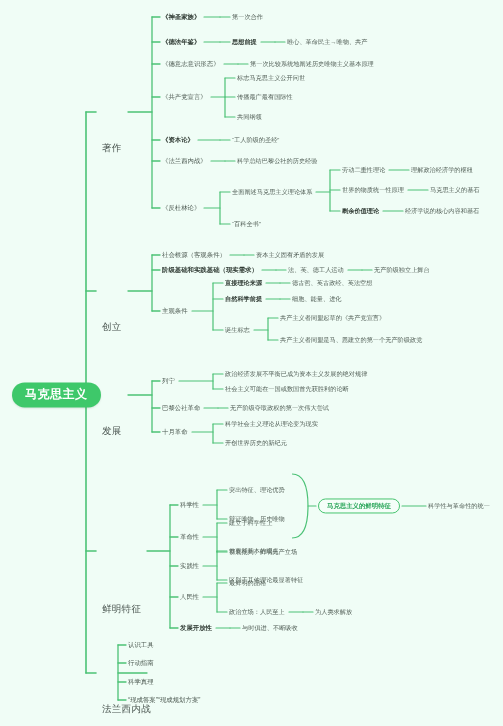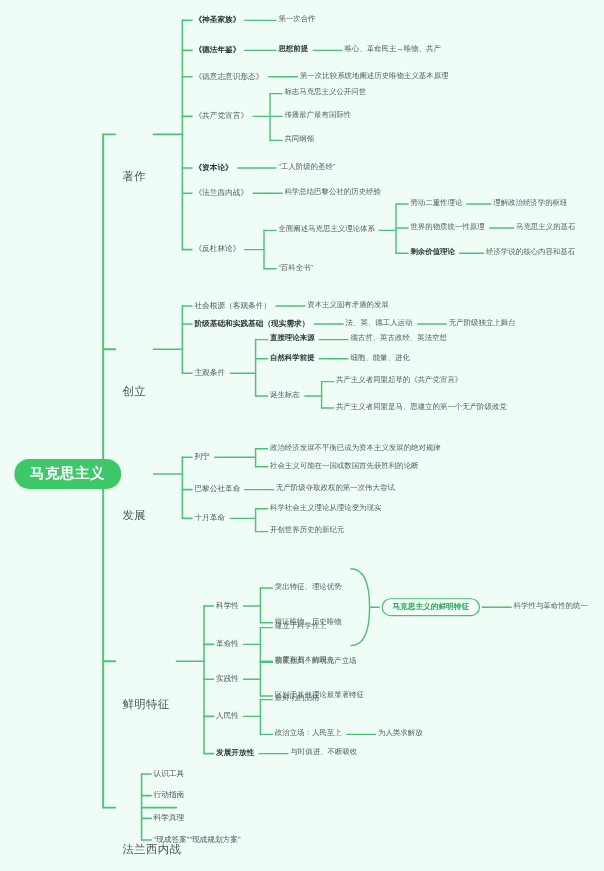--- a/index.html
+++ b/index.html
@@ -222,21 +222,21 @@
       <div class="node lvl4" style="left: 280px; top: 340px;">共产主义者同盟是马、恩建立的第一个无产阶级政党</div>
       <div class="node lvl1" style="left: 98px; top: 395px;">发展</div>
       <div class="node lvl2" style="left: 162px; top: 381px;">列宁</div>
       <div class="node lvl3" style="left: 225px; top: 374px;">政治经济发展不平衡已成为资本主义发展的绝对规律</div>
       <div class="node lvl3" style="left: 225px; top: 389px;">社会主义可能在一国或数国首先获胜利的论断</div>
       <div class="node lvl2" style="left: 162px; top: 408px;">巴黎公社革命</div>
       <div class="node lvl3" style="left: 230px; top: 408px;">无产阶级夺取政权的第一次伟大尝试</div>
       <div class="node lvl2" style="left: 162px; top: 432px;">十月革命</div>
       <div class="node lvl3" style="left: 225px; top: 424px;">科学社会主义理论从理论变为现实</div>
       <div class="node lvl3" style="left: 225px; top: 443px;">开创世界历史的新纪元</div>
-      <div class="node lvl1" style="left: 98px; top: 552px;">鲜明特征</div>
+      <div class="node lvl1" style="left: 98px; top: 573px;">鲜明特征</div>
       <div class="node lvl2" style="left: 180px; top: 505px;">科学性</div>
       <div class="node lvl3" style="left: 229px; top: 490px;">突出特征、理论优势</div>
       <div class="node lvl3" style="left: 229px; top: 519px;">辩证唯物、历史唯物</div>
       <div class="node lvl2" style="left: 180px; top: 537px;">革命性</div>
       <div class="node lvl3" style="left: 229px; top: 523px;">建立于科学性上</div>
       <div class="node lvl3" style="left: 229px; top: 552px;">彻底批判、鲜明无产立场</div>
       <div class="node lvl2" style="left: 180px; top: 566px;">实践性</div>
       <div class="node lvl3" style="left: 229px; top: 551px;">首要和基本的观点</div>
       <div class="node lvl3" style="left: 229px; top: 580px;">区别于其他理论最显著特征</div>
       <div class="node lvl2" style="left: 180px; top: 597px;">人民性</div>

